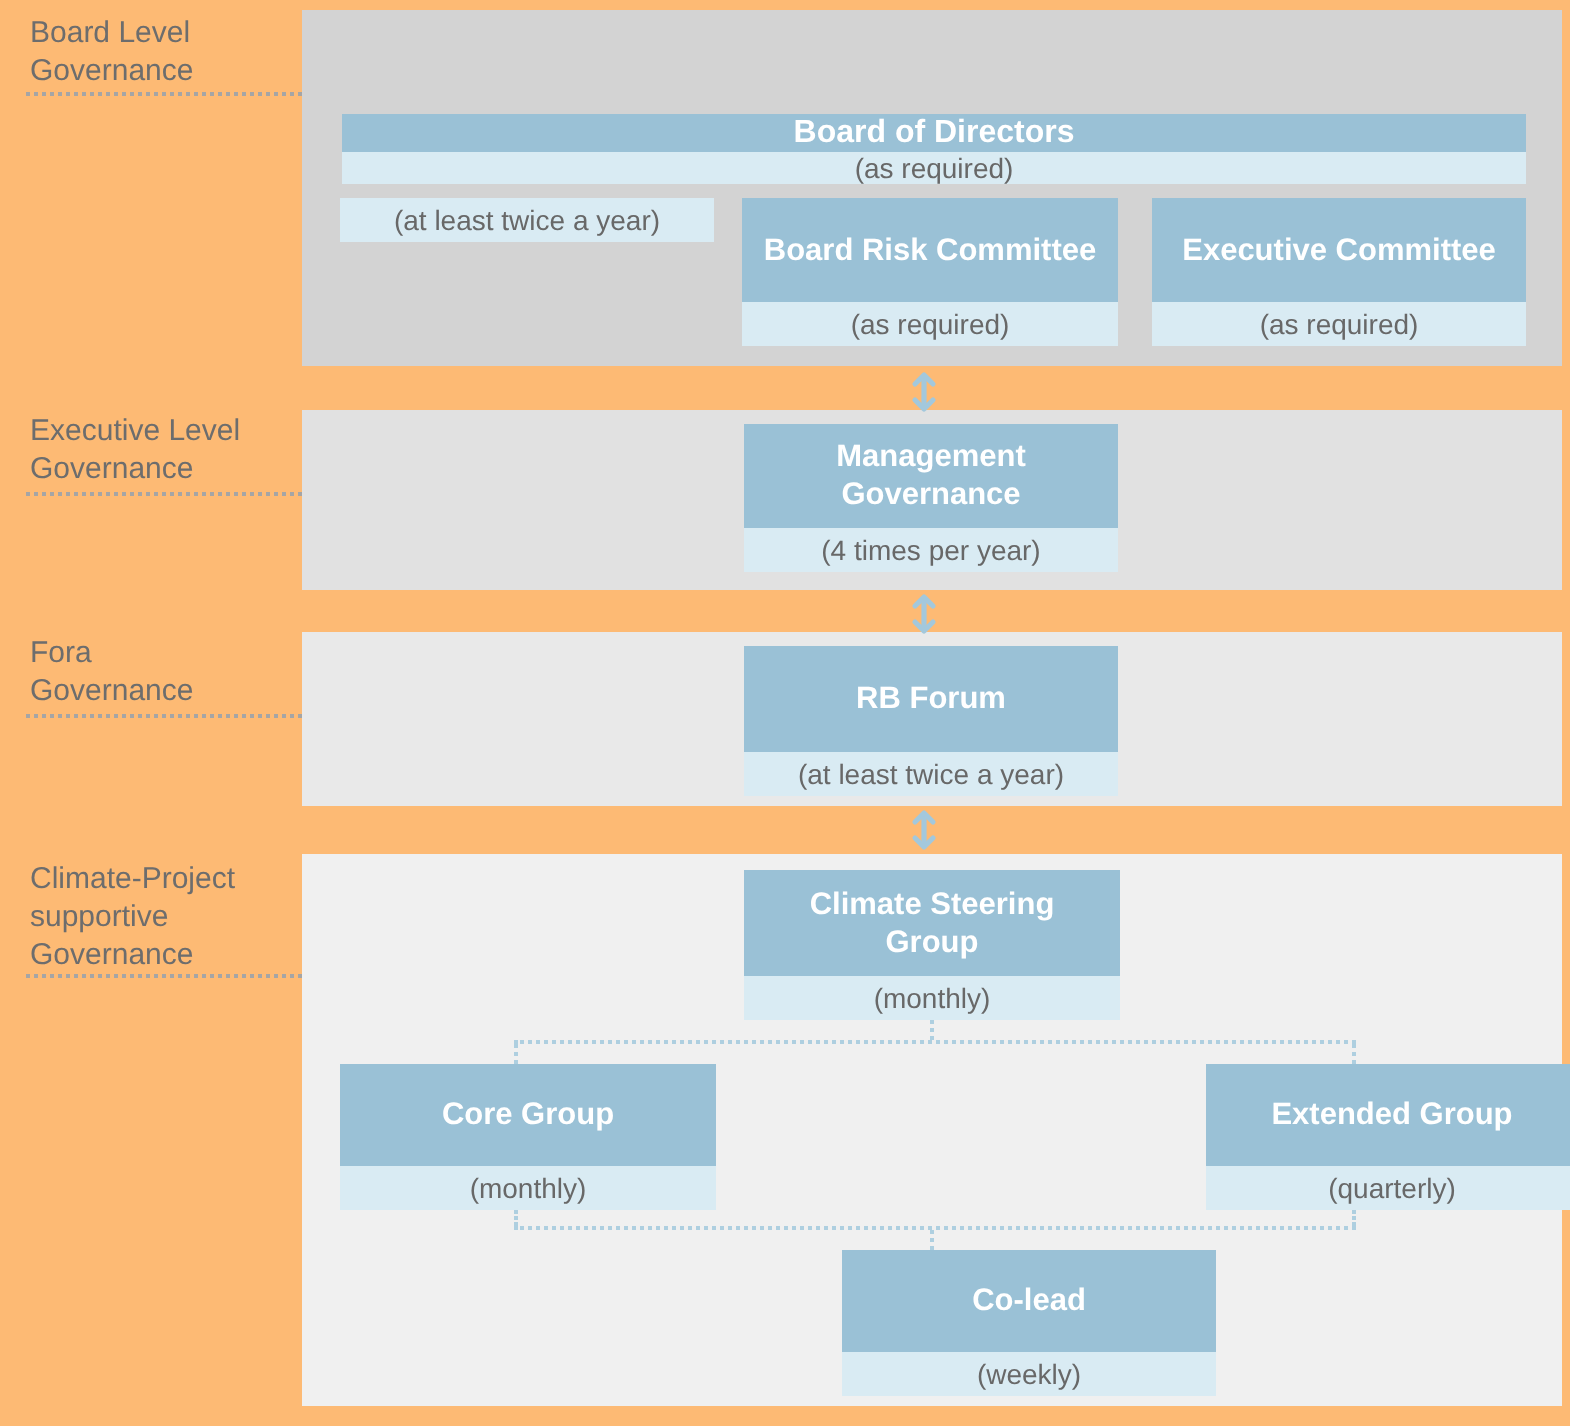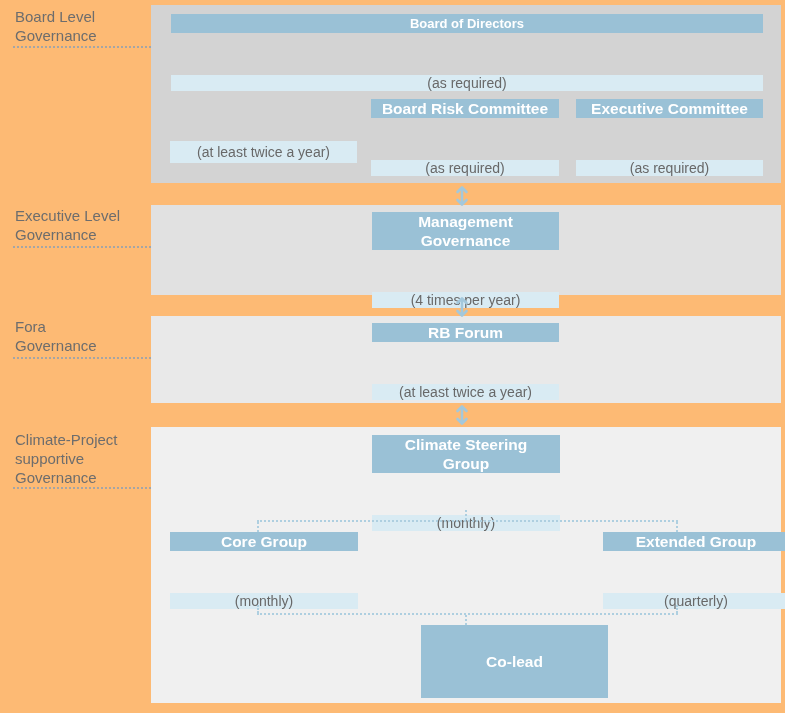--- a/index.html
+++ b/index.html
@@ -15,21 +15,21 @@
   .side-label{position:absolute;left:15px;width:135px;color:var(--label_text);
     font-size:15px;line-height:19px;white-space:pre-line;}
   .label-rule{position:absolute;left:13px;width:138px;height:0;
     border-bottom:2px dotted var(--label_dots);}
 
   .gbox{position:absolute;display:flex;flex-direction:column;}
   .gbox .title{flex:1;background:var(--box_blue);color:var(--title_text);
     font-weight:bold;font-size:15.5px;line-height:19px;display:flex;
     align-items:center;justify-content:center;text-align:center;white-space:pre-line;}
   .gbox .freq{height:22px;background:var(--box_strip);color:var(--freq_text);
-    font-size:14px;display:flex;align-items:center;justify-content:center;text-align:center;margin-top:42px;}
+    font-size:14px;display:flex;align-items:center;justify-content:center;text-align:center;}
 
   .arrow{position:absolute;width:18px;height:22px;color:var(--arrow_blue);}
   .arrow svg{display:block;}
 
   .dot-h{position:absolute;height:0;border-top:2px dotted var(--connector_blue);}
   .dot-v{position:absolute;width:0;border-left:2px dotted var(--connector_blue);}
 </style>
 </head>
 <body>
 
@@ -51,21 +51,21 @@
   <div class="side-label" style="top:317px;">Fora
 Governance</div>
   <div class="label-rule" style="top:357px;"></div>
 
   <div class="side-label" style="top:430px;">Climate-Project
 supportive
 Governance</div>
   <div class="label-rule" style="top:487px;"></div>
 
   <div class="gbox" style="left:171px;top:14px;width:592px;height:74px;">
-    <div class="title" style="font-size:13px;">Board of Directors</div>
+    <div class="title" style="font-size:16px;margin-top:43px;">Board of Directors</div>
     <div class="freq">(as required)</div>
   </div>
 
   <div class="gbox" style="left:170px;top:99px;width:187px;height:74px;">
     <div class="freq">(at least twice a year)</div>
   </div>
 
   <div class="gbox" style="left:371px;top:99px;width:188px;height:74px;">
     <div class="title">Board Risk Committee</div>
     <div class="freq">(as required)</div>
@@ -132,15 +132,16 @@
     <div class="freq">(quarterly)</div>
   </div>
 
   <div class="dot-v" style="left:257px;top:605px;height:8px;"></div>
   <div class="dot-v" style="left:676px;top:605px;height:8px;"></div>
   <div class="dot-h" style="left:257px;top:613px;width:421px;"></div>
   <div class="dot-v" style="left:465px;top:615px;height:10px;"></div>
 
   <div class="gbox" style="left:373px;top:625px;width:187px;height:73px;padding-left:48px;">
     <div class="title">Co-lead</div>
+    <div class="freq">(weekly)</div>
   </div>
 
 </div>
 
 </body></html>

